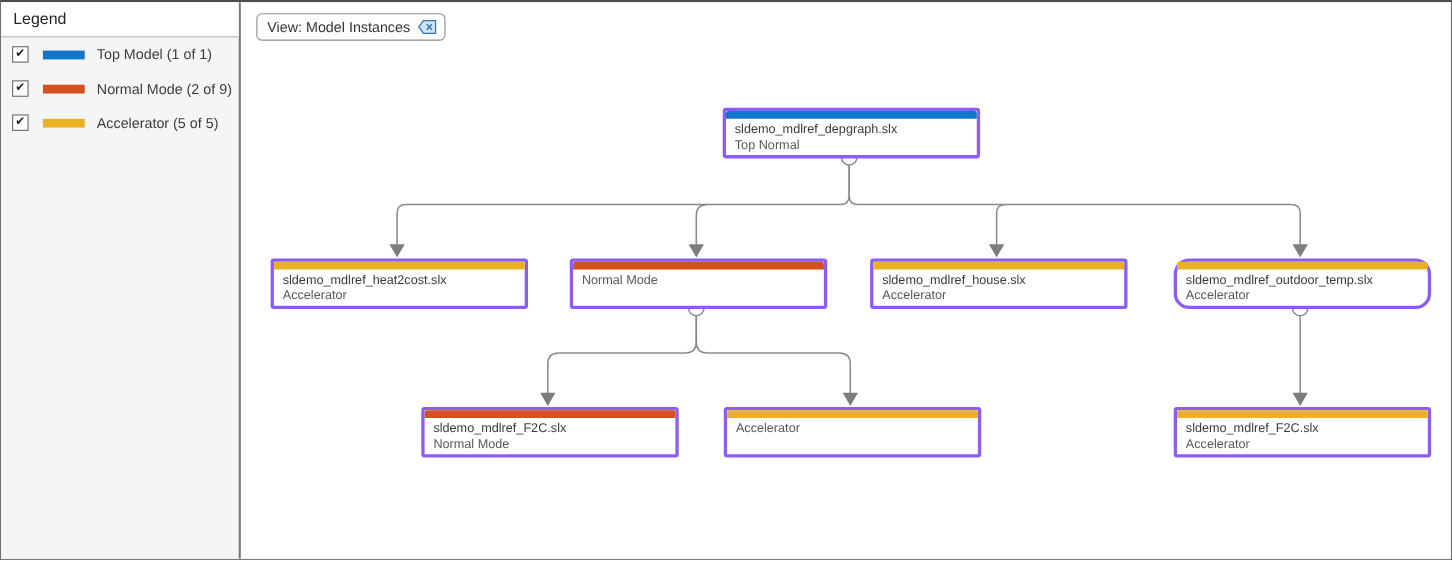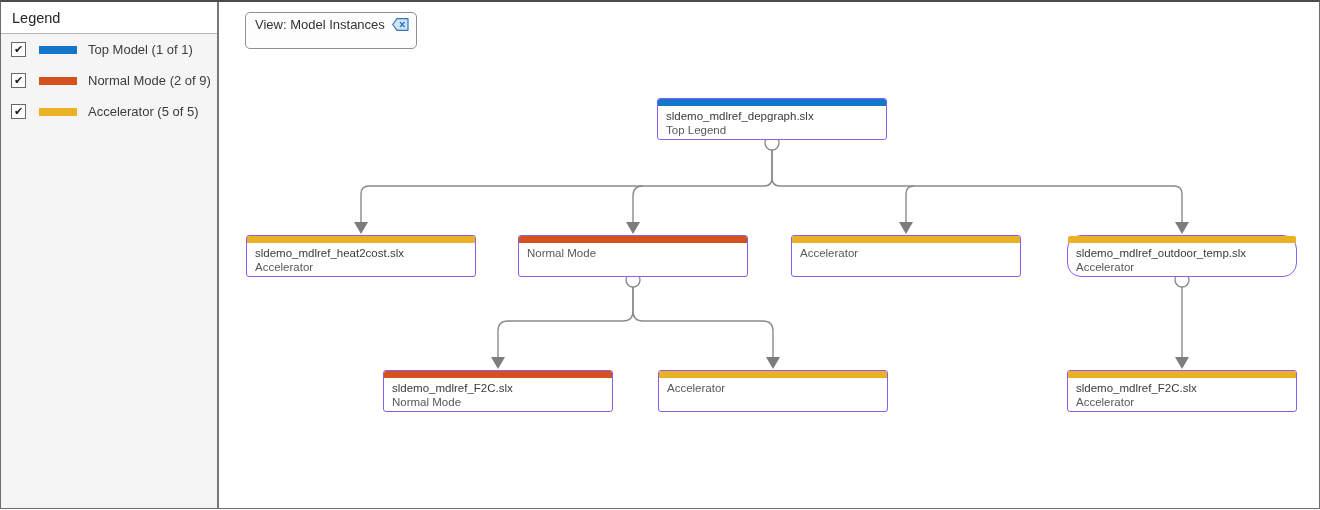--- a/index.html
+++ b/index.html
@@ -11,26 +11,26 @@
   .legend-row{display:flex;align-items:center;height:31px;padding-left:10px;}
   .checkbox{width:13px;height:13px;background:#fff;border:1px solid #686868;display:flex;align-items:center;justify-content:center;font-size:11px;line-height:11px;color:#1a1a1a;cursor:pointer;flex:0 0 auto;}
   .swatch{width:38px;height:8px;margin-left:13px;flex:0 0 auto;}
   .legend-label{margin-left:11px;font-size:13px;color:#3c3c3c;white-space:nowrap;}
 
   
   #canvas{position:absolute;left:218px;top:0;right:0;bottom:0;background:#fff;}
   #edge-layer{position:absolute;left:0;top:0;width:1318px;height:506px;pointer-events:none;}
 
   
-  #view-chip{position:absolute;left:244px;top:10px;display:inline-flex;align-items:center;gap:7px;height:17px;padding:3px 7px 15px 9px;border:1px solid #8f8f8f;border-radius:5px;background:#fdfdfd;cursor:default;}
+  #view-chip{position:absolute;left:232px;top:10px;display:inline-flex;align-items:center;gap:7px;height:17px;padding:3px 7px 3px 9px;border:1px solid #8f8f8f;border-radius:5px;background:#fdfdfd;cursor:default;}
   #view-chip .chip-label{font-size:13px;color:#333;white-space:nowrap;}
   .chip-close{display:inline-flex;cursor:pointer;}
 
   
-  .node{position:absolute;width:228px;height:40px;background:#fff;border:1px solid #8b5cf6;border-radius:3px;box-sizing:content-box;}
+  .node{position:absolute;width:228px;height:40px;background:#fff;border:3px solid #8b5cf6;border-radius:3px;box-sizing:content-box;}
   .node-bar{height:7px;border-radius:2px 2px 0 0;}
   .node-text{padding:3px 8px 0 8px;}
   .node-file{font-size:11.5px;color:#3a3a3a;line-height:14px;white-space:nowrap;}
   .node-mode{font-size:11.5px;color:#585858;line-height:14px;white-space:nowrap;}
 </style>
 </head>
 <body>
 
 <div id="app">
 
@@ -98,21 +98,21 @@
         <line x1="8" y1="4" x2="12.6" y2="9" stroke="#3375b5" stroke-width="1.3"></line>
         <line x1="12.6" y1="4" x2="8" y2="9" stroke="#3375b5" stroke-width="1.3"></line>
       </svg>
     </span>
   </div>
 
   <div class="node" style="left:656px;top:96px;">
     <div class="node-bar" style="background: rgb(18, 119, 200);"></div>
     <div class="node-text">
       <div class="node-file">sldemo_mdlref_depgraph.slx</div>
-      <div class="node-mode">Top Legend</div>
+      <div class="node-mode">Top Normal</div>
     </div>
   </div>
 
   <div class="node" style="left:245px;top:233px;">
     <div class="node-bar" style="background: rgb(233, 177, 35);"></div>
     <div class="node-text">
       <div class="node-file">sldemo_mdlref_heat2cost.slx</div>
       <div class="node-mode">Accelerator</div>
     </div>
   </div>
@@ -120,20 +120,21 @@
   <div class="node" style="left:517px;top:233px;">
     <div class="node-bar" style="background: rgb(213, 81, 28);"></div>
     <div class="node-text">
       <div class="node-mode">Normal Mode</div>
     </div>
   </div>
 
   <div class="node" style="left:790px;top:233px;">
     <div class="node-bar" style="background: rgb(233, 177, 35);"></div>
     <div class="node-text">
+      <div class="node-file">sldemo_mdlref_house.slx</div>
       <div class="node-mode">Accelerator</div>
     </div>
   </div>
 
   <div class="node" style="left:1066px;top:233px;border-radius:14px;">
     <div class="node-bar" style="background: rgb(233, 177, 35);"></div>
     <div class="node-text">
       <div class="node-file">sldemo_mdlref_outdoor_temp.slx</div>
       <div class="node-mode">Accelerator</div>
     </div>

